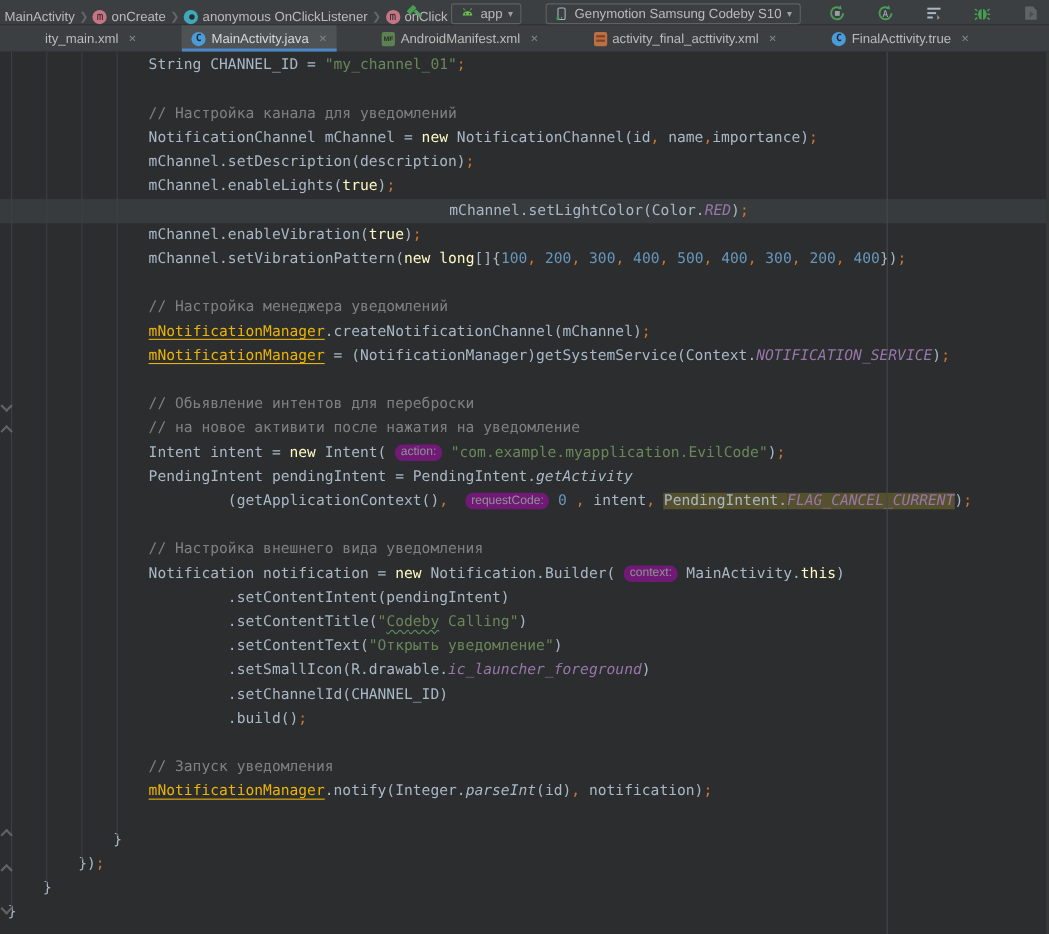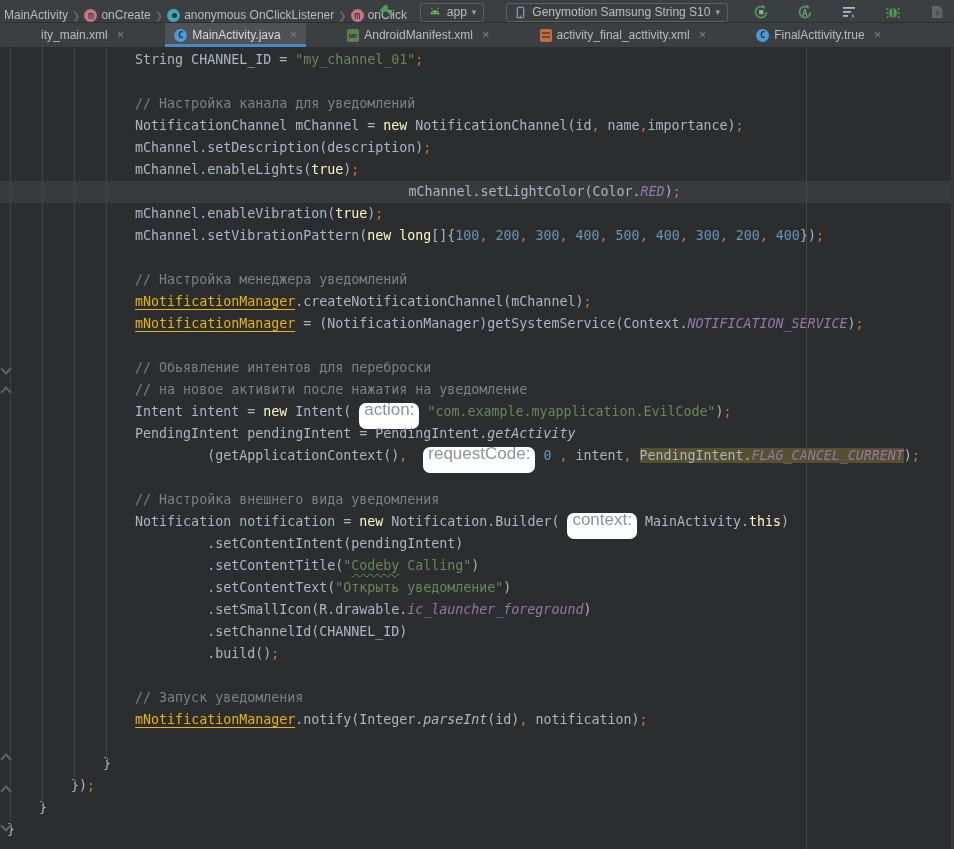--- a/index.html
+++ b/index.html
@@ -48,22 +48,22 @@
   .tk-s{color:#6A8759;}
   .tk-sw{color:#6A8759;text-decoration:underline wavy #5C8F5C;text-decoration-thickness:1px;text-underline-offset:3px;}
   .tk-c{color:#808080;}
   .tk-n{color:#6897BB;}
   .tk-cf{color:#9876AA;font-style:italic;}
   .tk-m{font-style:italic;}
   .tk-f{color:#eab308;text-decoration:underline;text-decoration-thickness:1px;text-underline-offset:3px;}
   .tk-p{color:#CC7832;}
   .tk-hl{background:#55502D;}
   .tk-hlc{background:#55502D;color:#9876AA;font-style:italic;}
-  .chip{display:inline-block;background:#ffffff;color:#8F9396;font-family:"Liberation Sans",sans-serif;
-    font-size:17px;line-height:14px;height:26px;border-radius:7px;padding:0 5px;vertical-align:1px;}
+  .chip{display:inline-block;background:#701a75;color:#8F9396;font-family:"Liberation Sans",sans-serif;
+    font-size:11px;line-height:14px;height:15px;border-radius:7px;padding:0 5px;vertical-align:1px;}
   .fold{position:absolute;left:2px;width:6px;height:6px;border-right:2px solid #5F6365;
     border-bottom:2px solid #5F6365;z-index:3;cursor:pointer;}
   .fold.down{transform:rotate(45deg);}
   .fold.up{transform:rotate(-135deg);}
 </style>
 </head>
 <body>
 
 <div class="toolbar">
   <div class="breadcrumbs">
@@ -103,21 +103,21 @@
       </svg>
       <span>app</span>
       <span class="arrow">▾</span>
     </div>
     <div class="combo">
       <svg width="13" height="13" viewBox="0 0 16 16">
         <rect x="4" y="1.5" width="8" height="13" rx="1.5" fill="none" stroke="#A9B7C6" stroke-width="1.2"></rect>
         <circle cx="8" cy="12.6" r="0.8" fill="#A9B7C6"></circle>
         <circle cx="4" cy="13.5" r="1.8" fill="#499C54"></circle>
       </svg>
-      <span>Genymotion Samsung String S10</span>
+      <span>Genymotion Samsung Codeby S10</span>
       <span class="arrow">▾</span>
     </div>
     <button class="icon-btn">
       <svg width="16" height="16" viewBox="0 0 16 16">
         <path d="M13.5 8a5.5 5.5 0 1 1-2.1-4.3" fill="none" stroke="#499C54" stroke-width="1.8"></path>
         <path d="M11 .8l1.3 3.7-3.8-.4z" fill="#499C54"></path>
         <rect x="6" y="6" width="4.4" height="4.4" fill="#9AA0A3"></rect>
       </svg>
     </button>
     <button class="icon-btn">

